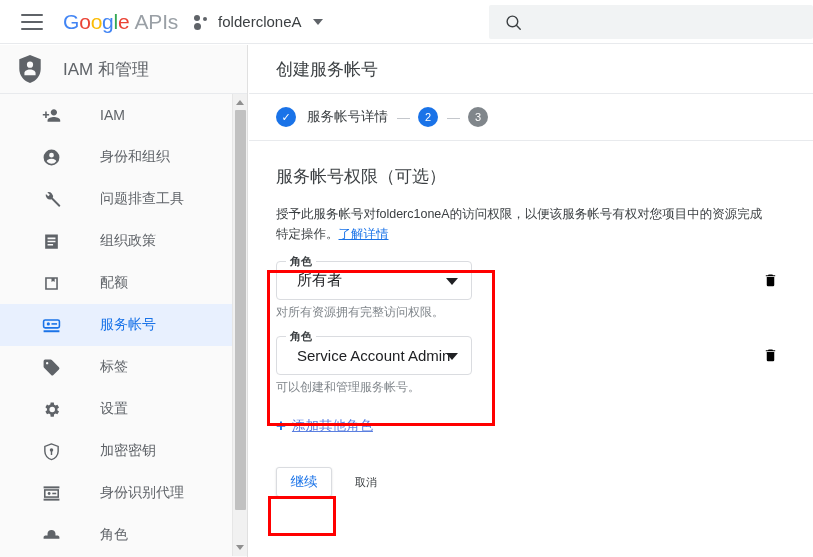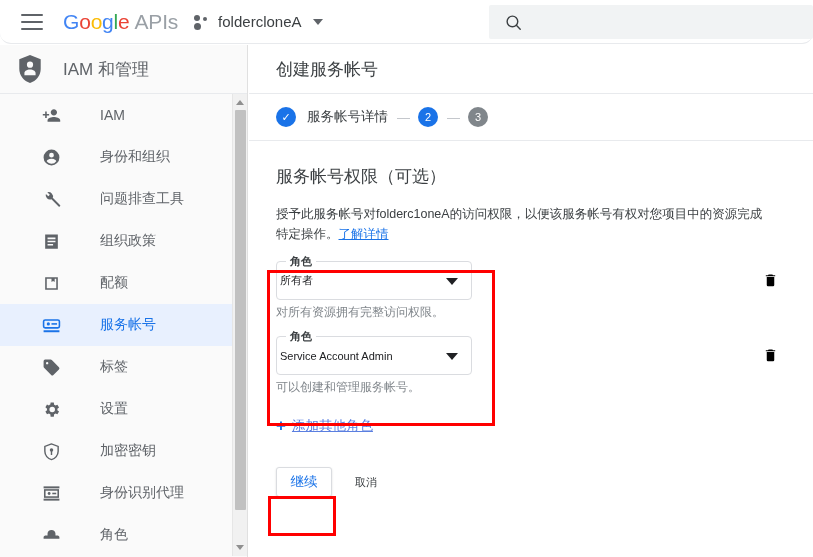--- a/index.html
+++ b/index.html
@@ -21,21 +21,20 @@
   #topbar {
     position: absolute;
     left: 0; top: 0;
     width: 813px;
     height: 44px;
     background: #fff;
     border-bottom: 1px solid #e8eaed;
     display: flex;
     align-items: center;
     box-sizing: border-box;
-    border-radius: 11px;
   }
   .hamburger {
     width: 22px;
     height: 16px;
     margin-left: 21px;
     margin-right: 20px;
     display: flex;
     flex-direction: column;
     justify-content: space-between;
     cursor: pointer;
@@ -356,22 +355,22 @@
     top: -7px;
     left: 9px;
     background: #fff;
     padding: 0 4px;
     font-size: 11px;
     color: #3c4043;
     font-weight: bold;
     line-height: 12px;
   }
   .select-field .sel-value {
-    margin-left: 3px;
-    font-size: 11px;
+    margin-left: 20px;
+    font-size: 15px;
     color: #202124;
     white-space: nowrap;
   }
   .select-field .sel-caret {
     position: absolute;
     right: 13px;
     top: 16px;
     width: 0; height: 0;
     border-left: 6px solid transparent;
     border-right: 6px solid transparent;

